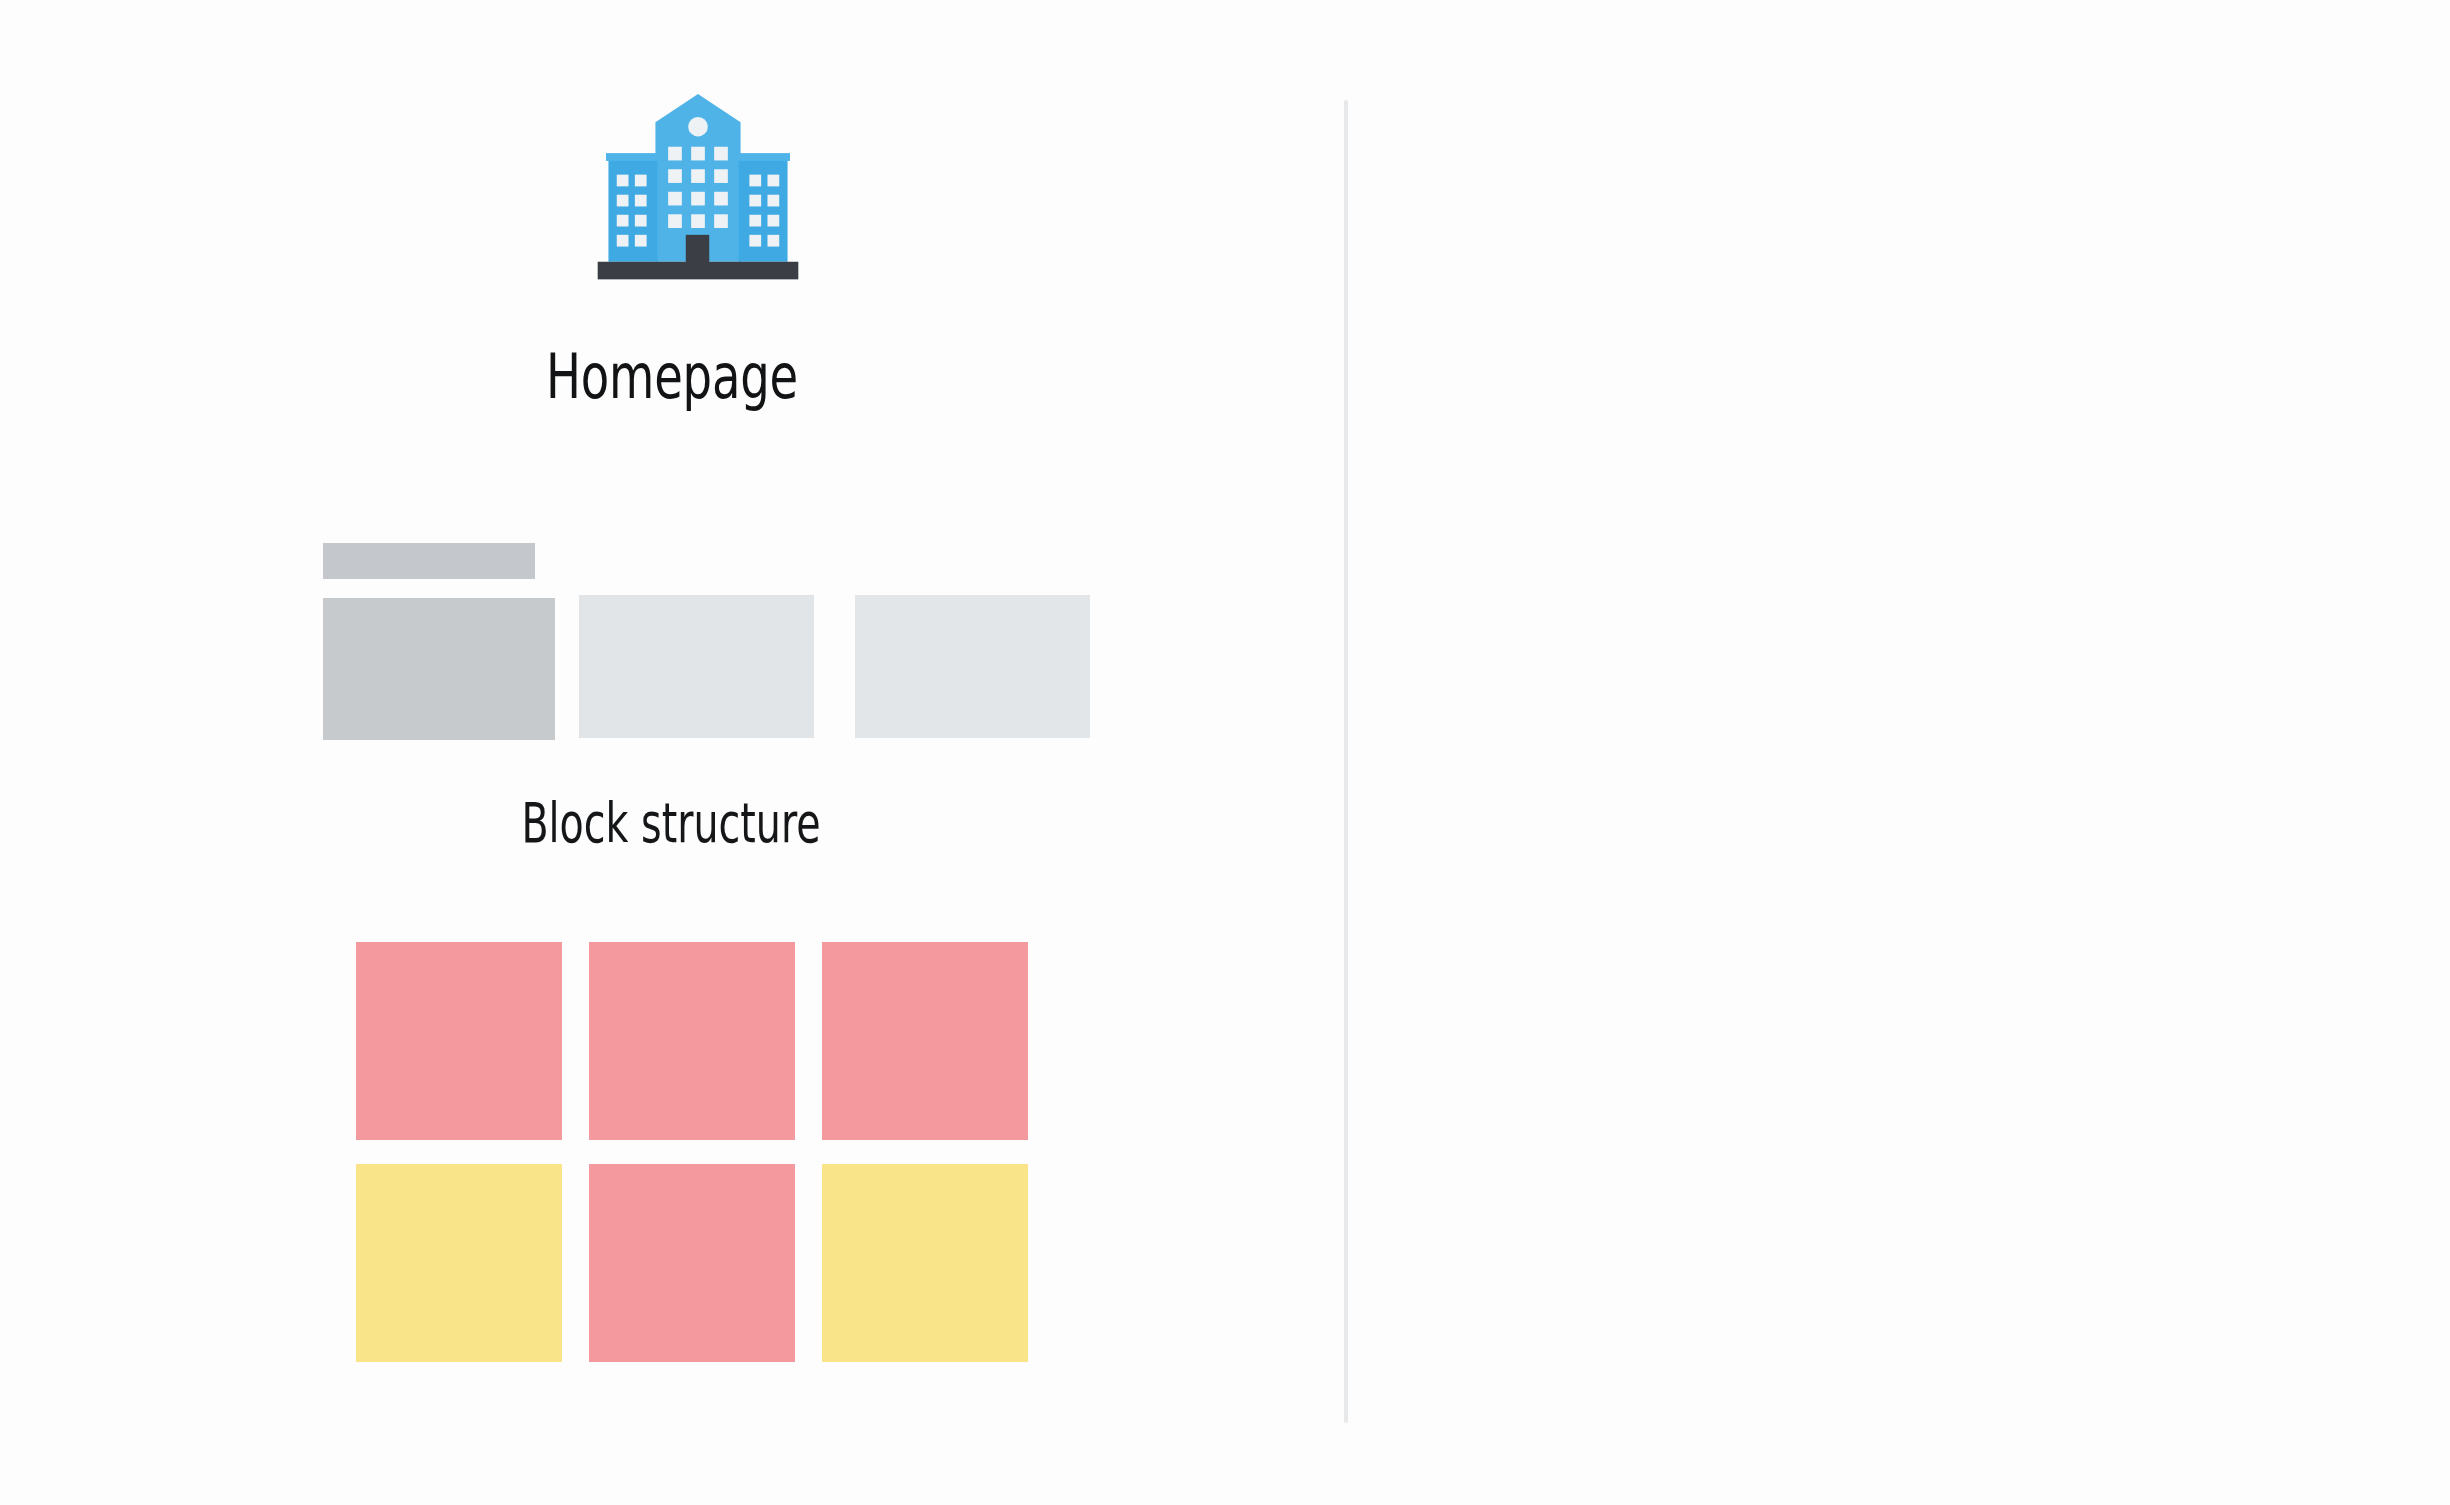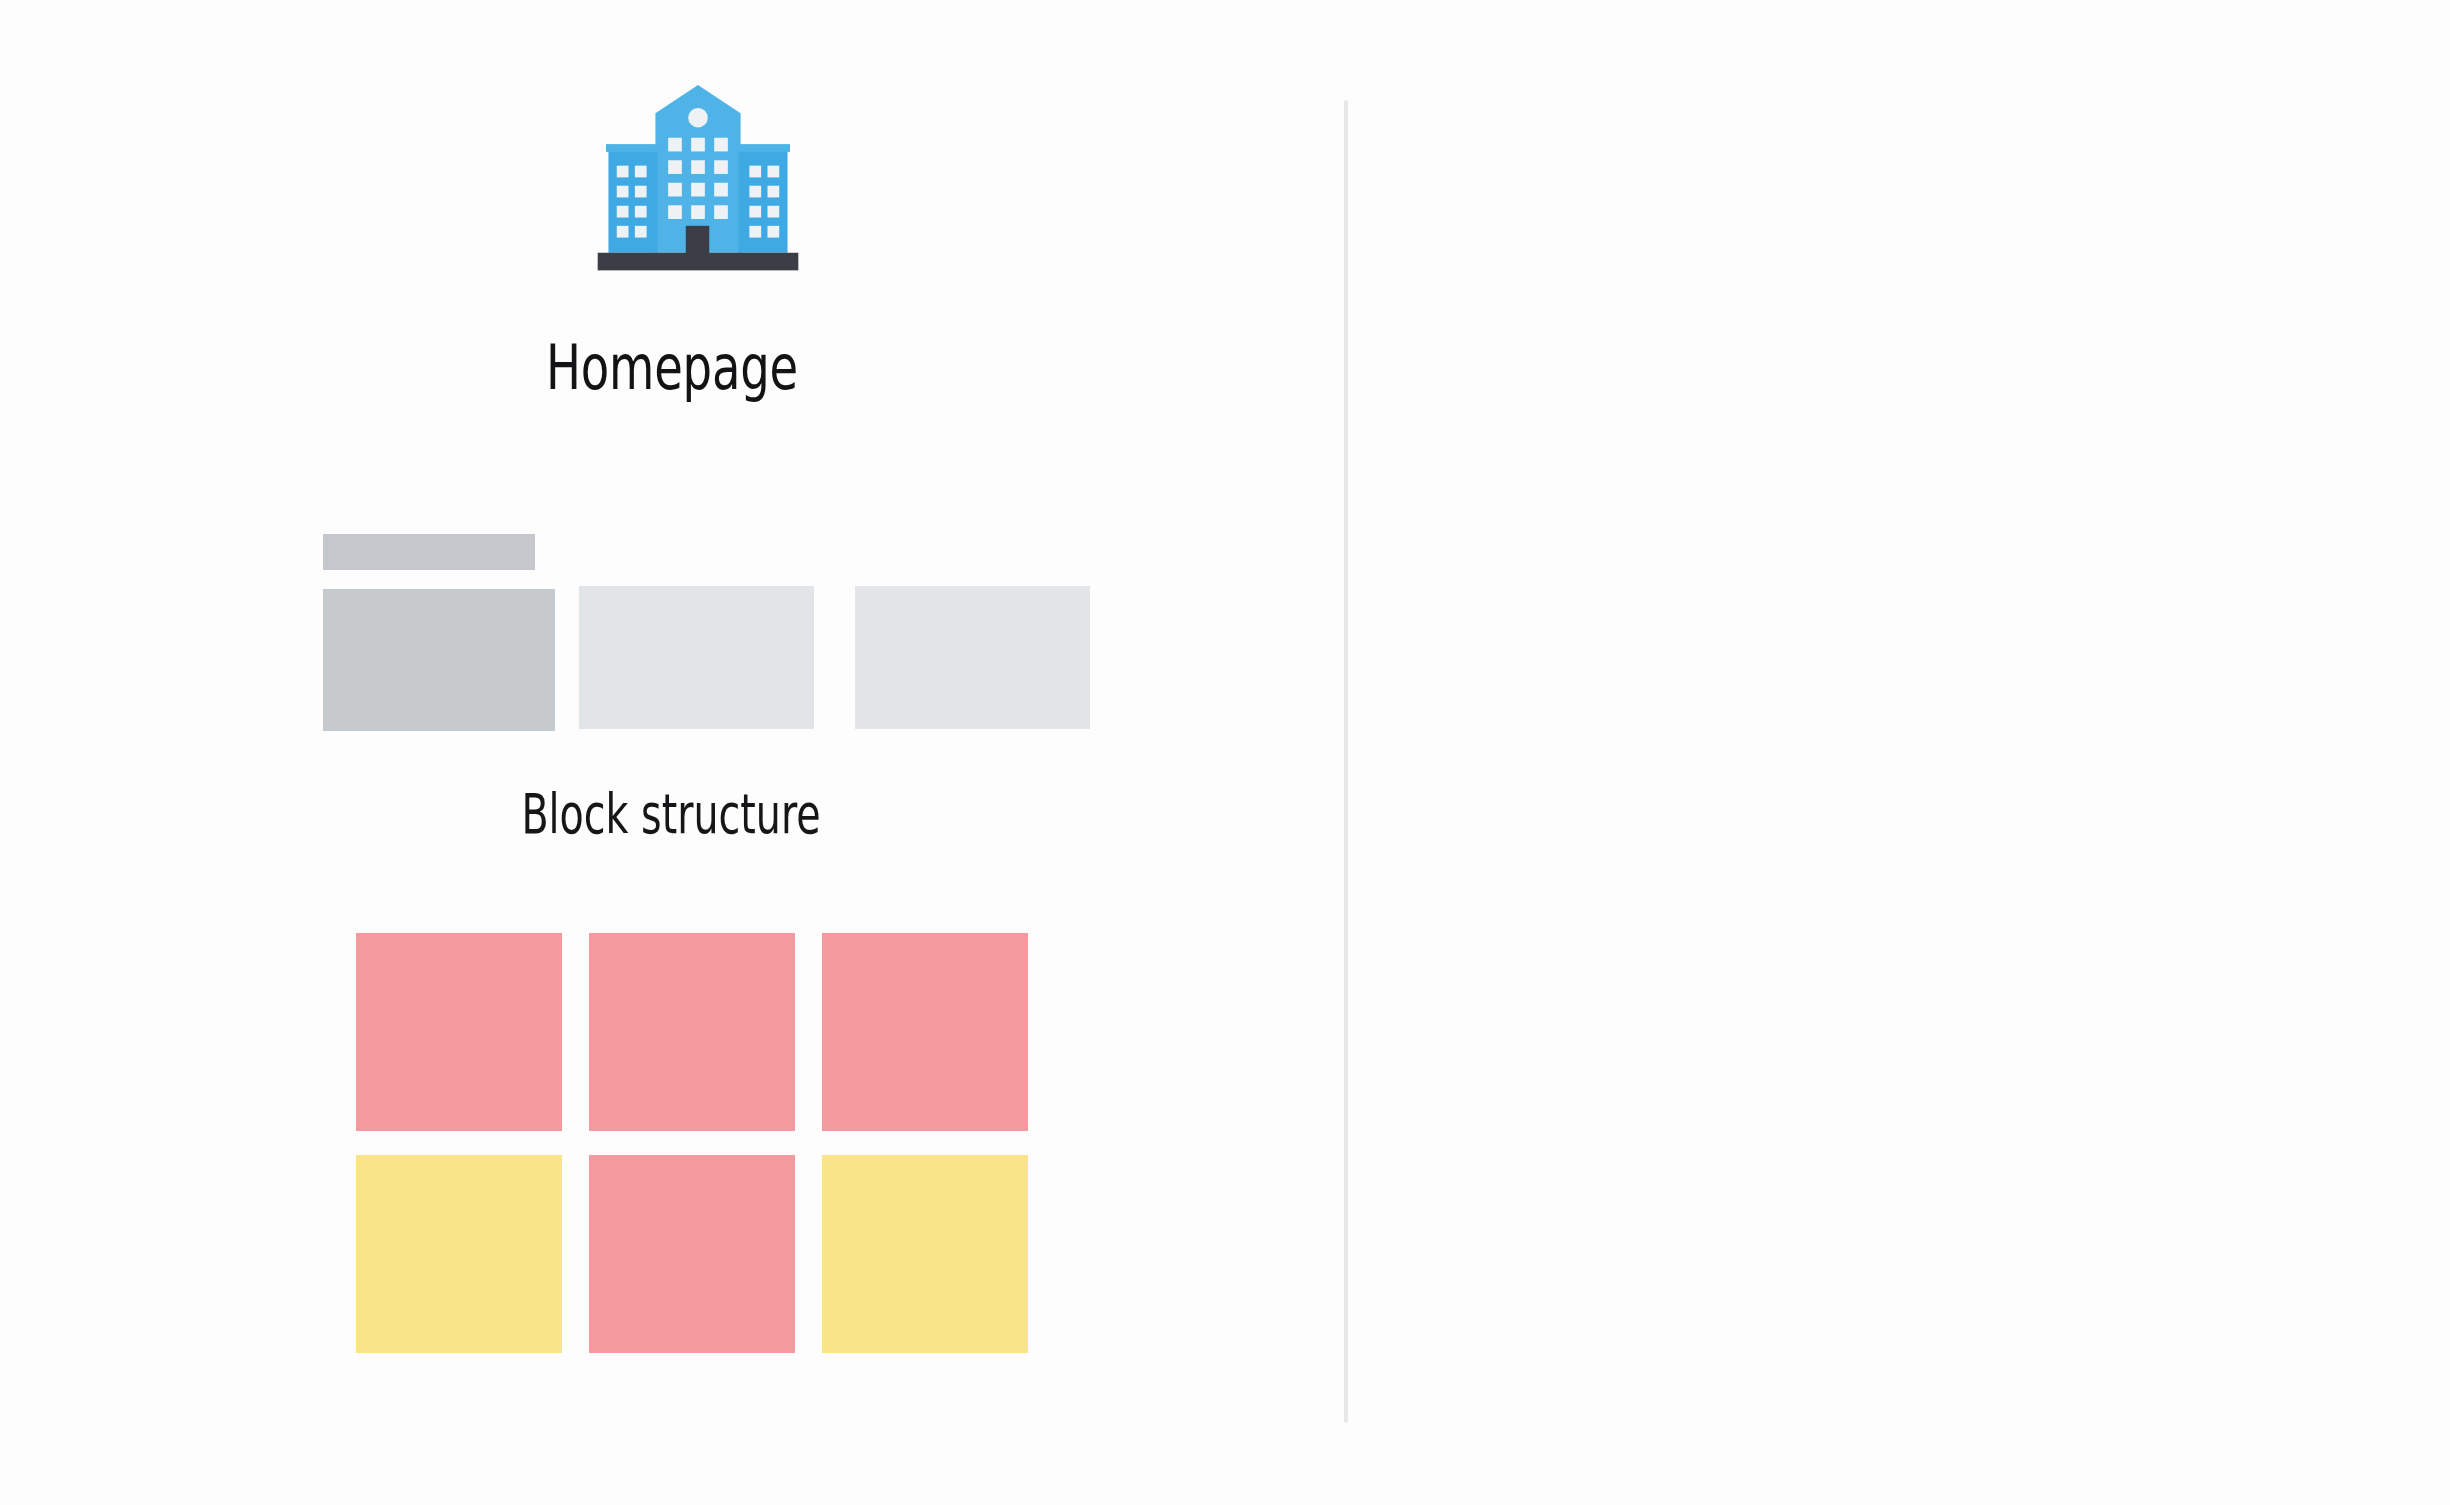--- a/index.html
+++ b/index.html
@@ -25,21 +25,21 @@
     top: 100px;
     width: 4.4px;
     height: 1323px;
     background: #e6e8ea;
     border-radius: 2px;
   }
 
   
   .panel {
     position: absolute;
-    top: 8px;
+    top: 17px;
     height: 1342px;
   }
   .panel-left  { left: 0;      width: 1344px; }
   .panel-right { left: 1348px; width: 1412px; }
 
   
   .icon-wrap {
     position: absolute;
     display: block;
   }

